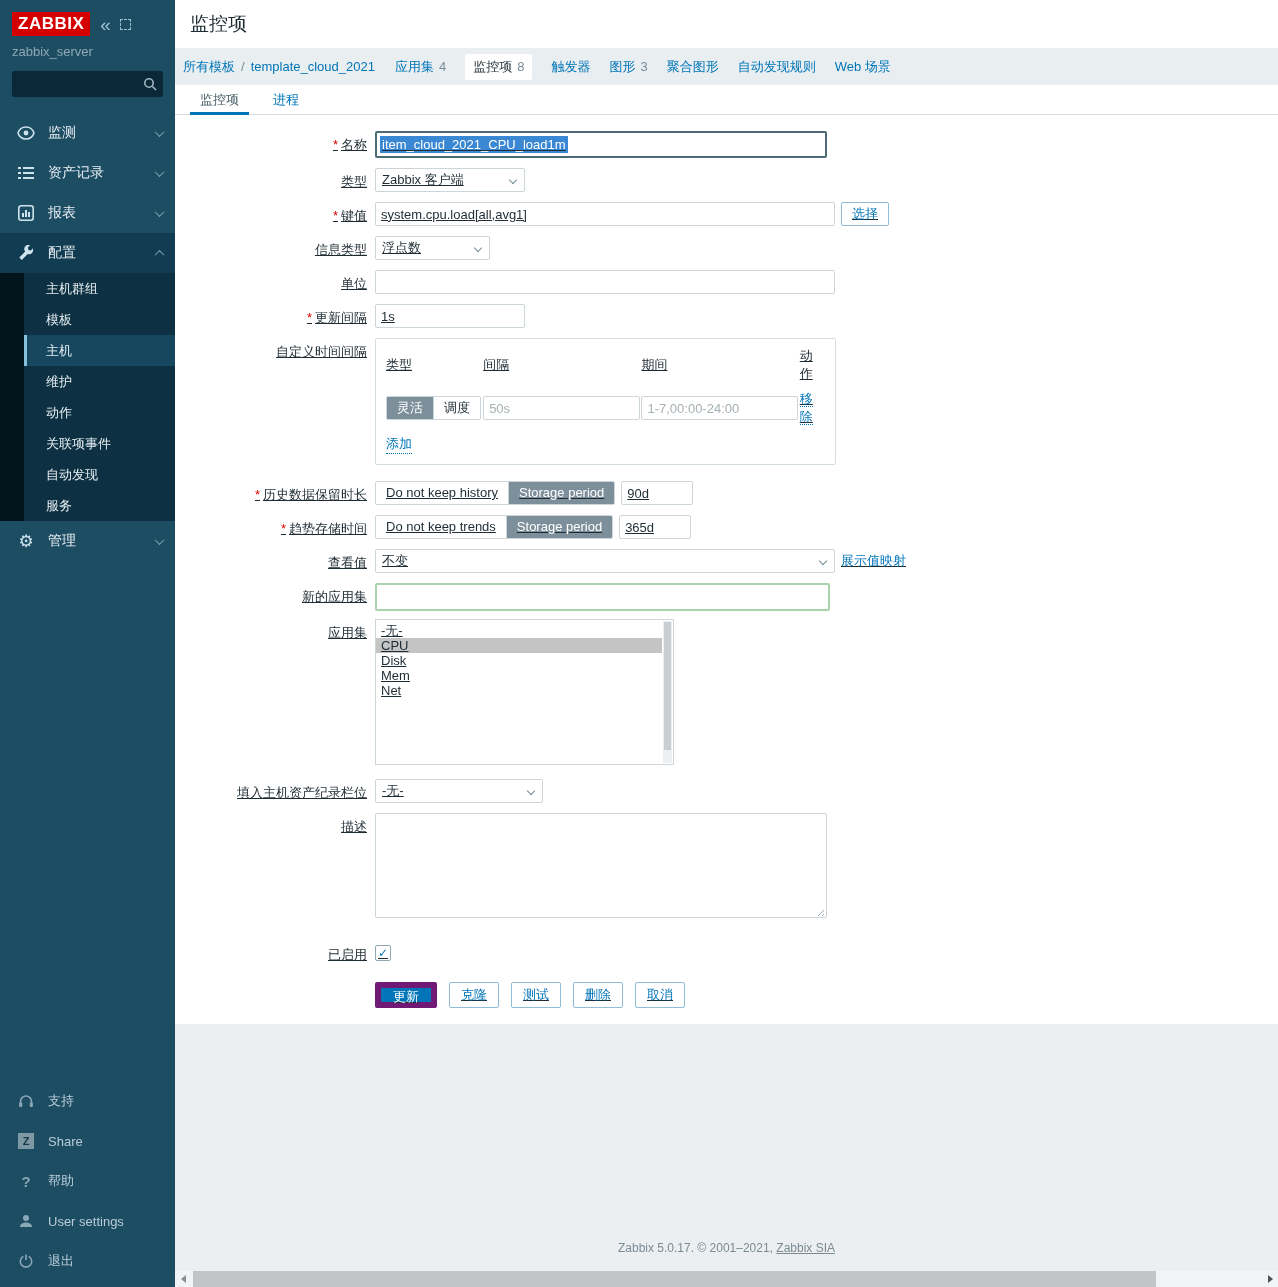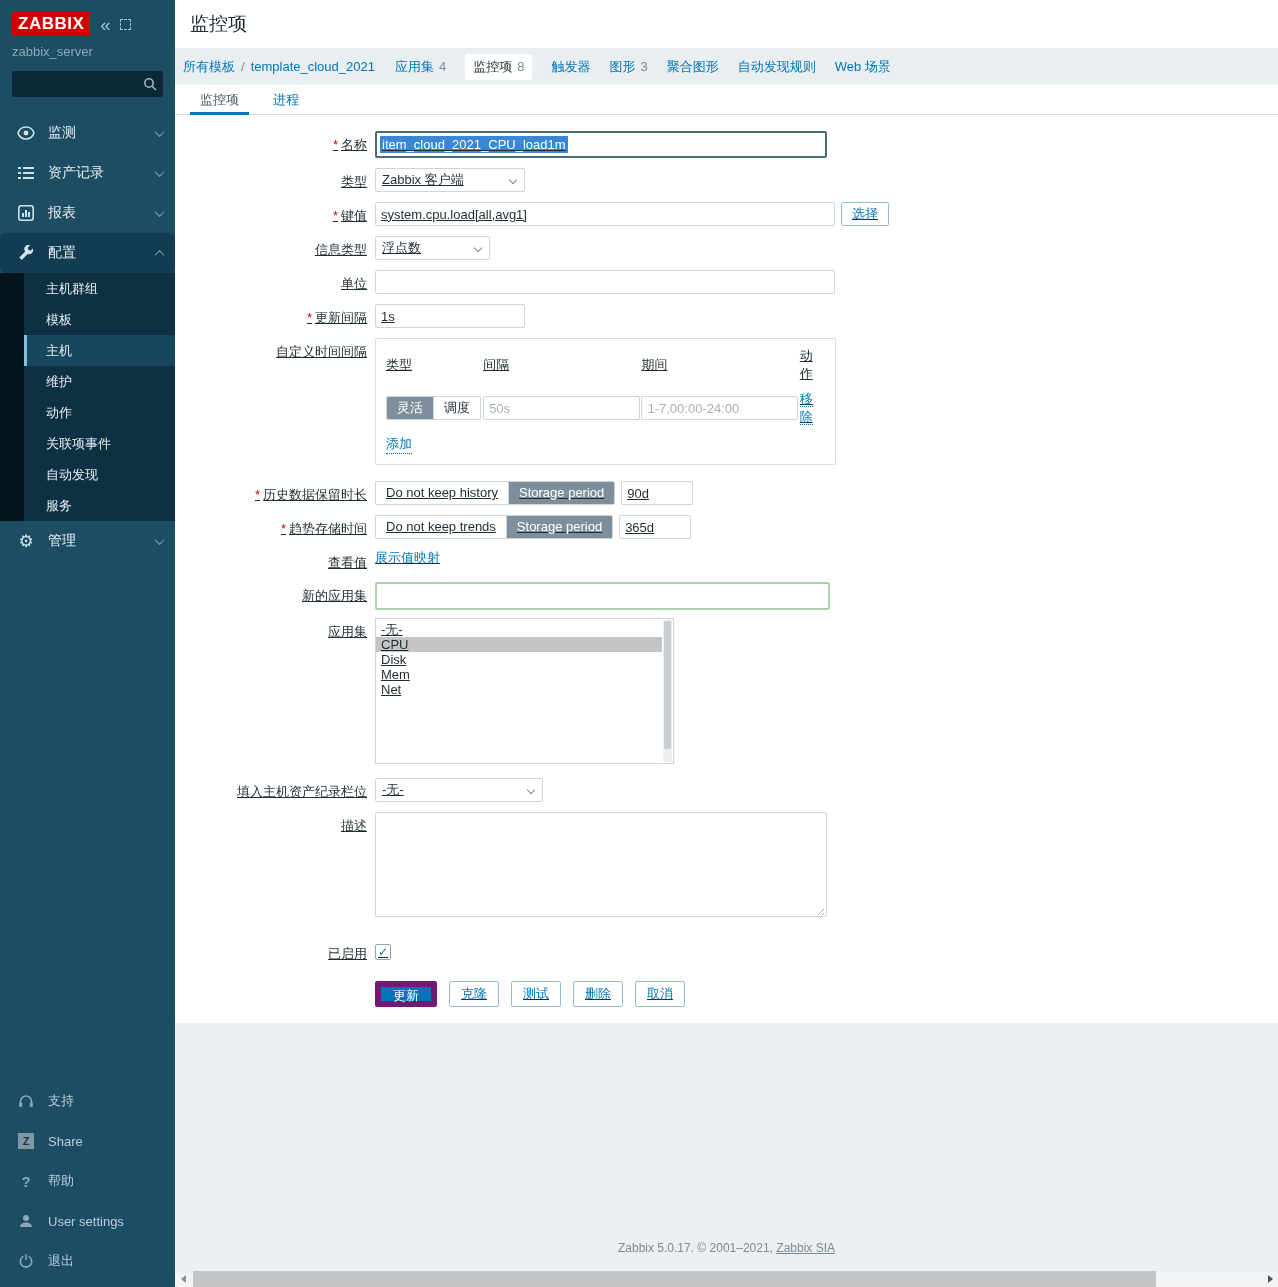--- a/index.html
+++ b/index.html
@@ -18,21 +18,21 @@
   .collapse { color:#9dc0d3; font-size:19px; margin-left:10px; cursor:pointer; line-height:1; }
   .expand-box { width:11px; height:11px; border:1px dashed #9dc0d3; margin-left:9px; cursor:pointer; }
   .server { color:#8fa8b4; padding:2px 12px 12px; }
   .search { margin:0 12px 16px; position:relative; }
   .search input { width:100%; height:26px; background:#0b2838; border:1px solid #0b2838; border-radius:2px; color:#dfe9ee; padding:0 26px 0 8px; font:inherit; outline:none; }
   .search svg { position:absolute; right:6px; top:6px; }
 
   .menu-item { display:flex; align-items:center; height:40px; padding:0 12px 0 14px; cursor:pointer; }
   .mi-icon { width:24px; display:flex; justify-content:center; margin-right:10px; }
   .mi-label { flex:1; font-size:14px; color:#e6eef2; }
-  .menu-item.active { background:#113c51;border-radius:6px; }
+  .menu-item.active { background:#113c51; }
   .chev { width:7px; height:7px; border-right:1.6px solid #7fa4b5; border-bottom:1.6px solid #7fa4b5; display:inline-block; }
   .chev.down { transform:rotate(45deg) translate(-1px,-1px); }
   .chev.up { transform:rotate(-135deg) translate(-1px,-1px); }
 
   .submenu { position:relative; background:#0d3143; }
   .submenu::before { content:""; position:absolute; left:0; top:0; bottom:0; width:24px; background:#04141d; }
   .sub-item { position:relative; margin-left:24px; height:31px; line-height:31px; padding-left:22px; color:#e6eef2; cursor:pointer; }
   .sub-item.active { background:#16475f; border-left:3px solid #85c1dd; padding-left:19px; }
 
   .spacer { flex:1; }
@@ -395,20 +395,24 @@
             <span class="seg-btn">Do not keep trends</span>
             <span class="seg-btn active">Storage period</span>
           </div>
           <input class="txt w72" value="365d" style="">
         </div>
       </div>
 
       <div class="f-row">
         <div class="f-label">查看值</div>
         <div class="f-field">
+          <div class="zselect w452">
+              <span>不变</span>
+              <span class="schev"></span>
+            </div>
           <a class="bc-link">展示值映射</a>
         </div>
       </div>
 
       <div class="f-row" style="margin-bottom:8px;">
         <div class="f-label">新的应用集</div>
         <div class="f-field">
           <input class="txt" style="width: 455px; height: 28px; border: 2px solid rgb(171, 211, 171);" value="">
         </div>
       </div>

